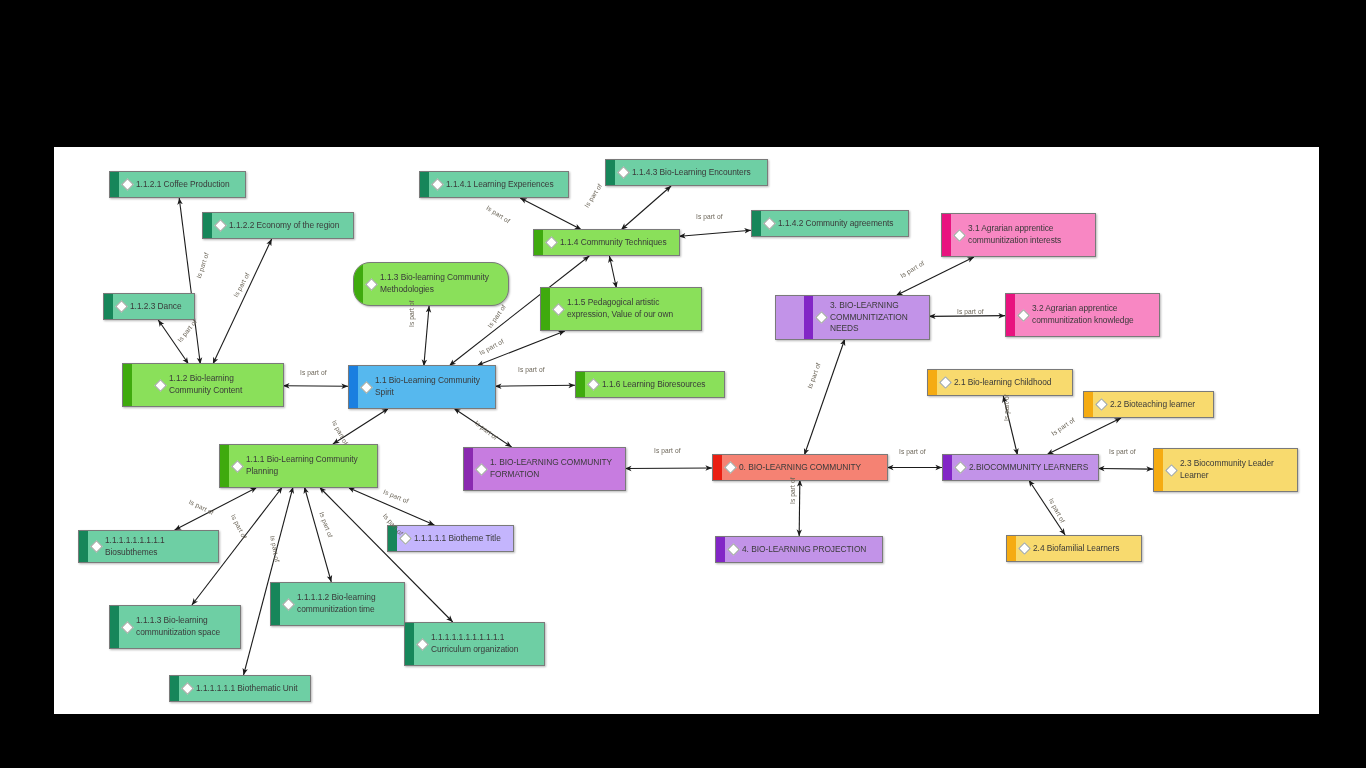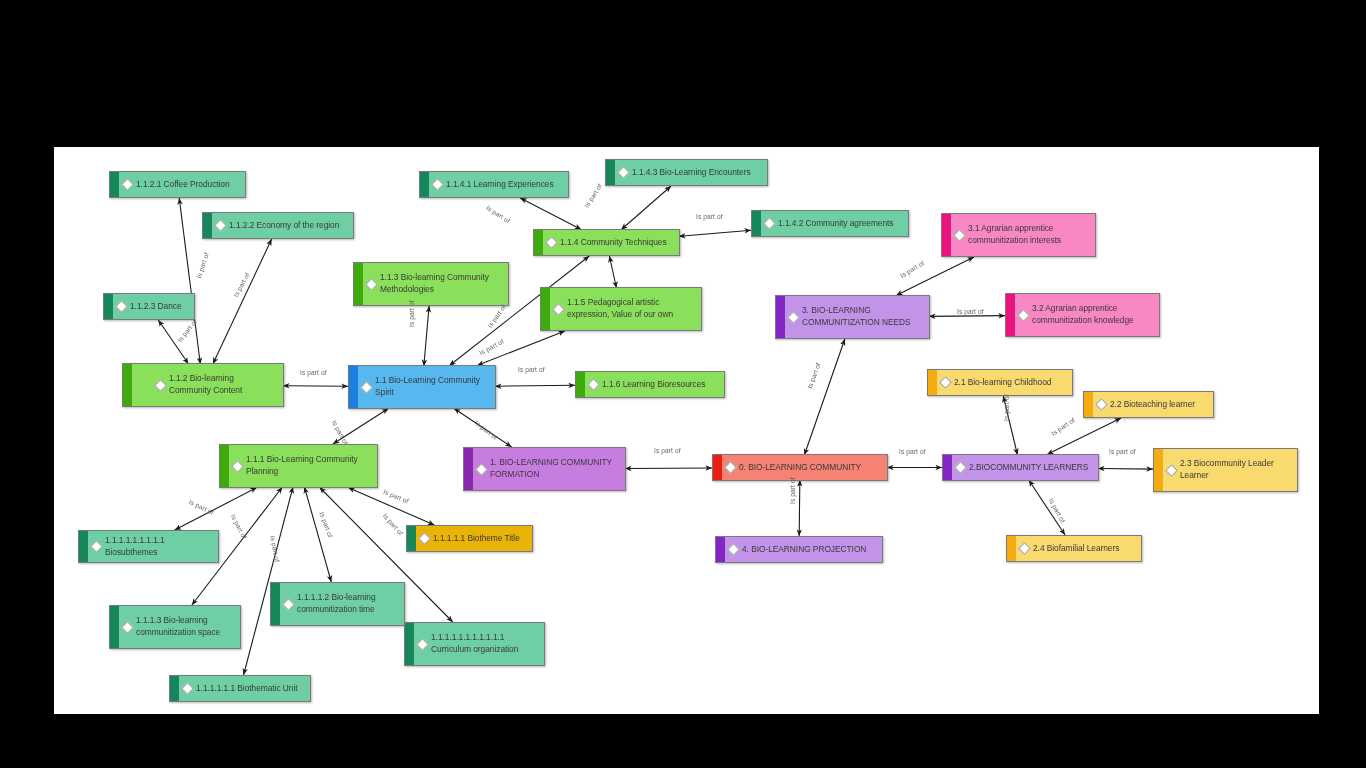--- a/index.html
+++ b/index.html
@@ -132,21 +132,21 @@
           <span class="lbl">1.1.2.3 Dance</span>
         </div>
       </div>
       <div class="node" style="left: 68px; top: 216px; width: 162px; min-height: 44px; background: rgb(138, 224, 90); gap: 20px;">
         <div class="bar" style="background: rgb(63, 170, 14);"></div>
         <div class="body">
           <span class="dia"></span>
           <span class="lbl">1.1.2 Bio-learning Community Content</span>
         </div>
       </div>
-      <div class="node" style="left: 299px; top: 115px; width: 156px; min-height: 44px; background: rgb(138, 224, 90);">
+      <div class="node" style="left: 299px; top: 115px; width: 156px; min-height: 44px; background: rgb(138, 224, 90); border-radius: 17px;">
         <div class="bar" style="background: rgb(63, 170, 14);"></div>
         <div class="body">
           <span class="dia"></span>
           <span class="lbl">1.1.3 Bio-learning Community Methodologies</span>
         </div>
       </div>
       <div class="node" style="left: 365px; top: 24px; width: 150px; min-height: 27px; background: rgb(110, 207, 164);">
         <div class="bar" style="background: rgb(23, 134, 90);"></div>
         <div class="body">
           <span class="dia"></span>
@@ -216,21 +216,21 @@
           <span class="lbl">0. BIO-LEARNING COMMUNITY</span>
         </div>
       </div>
       <div class="node" style="left: 661px; top: 389px; width: 168px; min-height: 27px; background: rgb(194, 147, 232);">
         <div class="bar" style="background: rgb(130, 38, 198);"></div>
         <div class="body">
           <span class="dia"></span>
           <span class="lbl">4. BIO-LEARNING PROJECTION</span>
         </div>
       </div>
-      <div class="node" style="left: 721px; top: 148px; width: 155px; min-height: 44px; background: rgb(194, 147, 232);">
+      <div class="node" style="left: 721px; top: 148px; width: 155px; min-height: 44px; background: rgb(194, 147, 232); padding-left: 28px;">
         <div class="bar" style="background: rgb(130, 38, 198);"></div>
         <div class="body">
           <span class="dia"></span>
           <span class="lbl">3. BIO-LEARNING COMMUNITIZATION NEEDS</span>
         </div>
       </div>
       <div class="node" style="left: 887px; top: 66px; width: 155px; min-height: 44px; background: rgb(248, 135, 195);">
         <div class="bar" style="background: rgb(232, 19, 127);"></div>
         <div class="body">
           <span class="dia"></span>
@@ -307,21 +307,21 @@
           <span class="lbl">1.1.1.1.2 Bio-learning communitization time</span>
         </div>
       </div>
       <div class="node" style="left: 350px; top: 475px; width: 141px; min-height: 44px; background: rgb(110, 207, 164);">
         <div class="bar" style="background: rgb(23, 134, 90);"></div>
         <div class="body">
           <span class="dia"></span>
           <span class="lbl">1.1.1.1.1.1.1.1.1.1.1 Curriculum organization</span>
         </div>
       </div>
-      <div class="node" style="left: 352px; top: 378px; width: 127px; min-height: 27px; background: #eab308;">
+      <div class="node" style="left: 333px; top: 378px; width: 127px; min-height: 27px; background: #c4b5fd;">
         <div class="bar" style="background: rgb(23, 134, 90);"></div>
         <div class="body">
           <span class="dia"></span>
           <span class="lbl">1.1.1.1.1 Biotheme Title</span>
         </div>
       </div>
     </div>
   <div id="label-layer">
       <div class="edge-label" style="left: 141px; top: 130px; transform: rotate(-72deg);">Is part of</div>
       <div class="edge-label" style="left: 178px; top: 148px; transform: rotate(-62deg);">Is part of</div>

